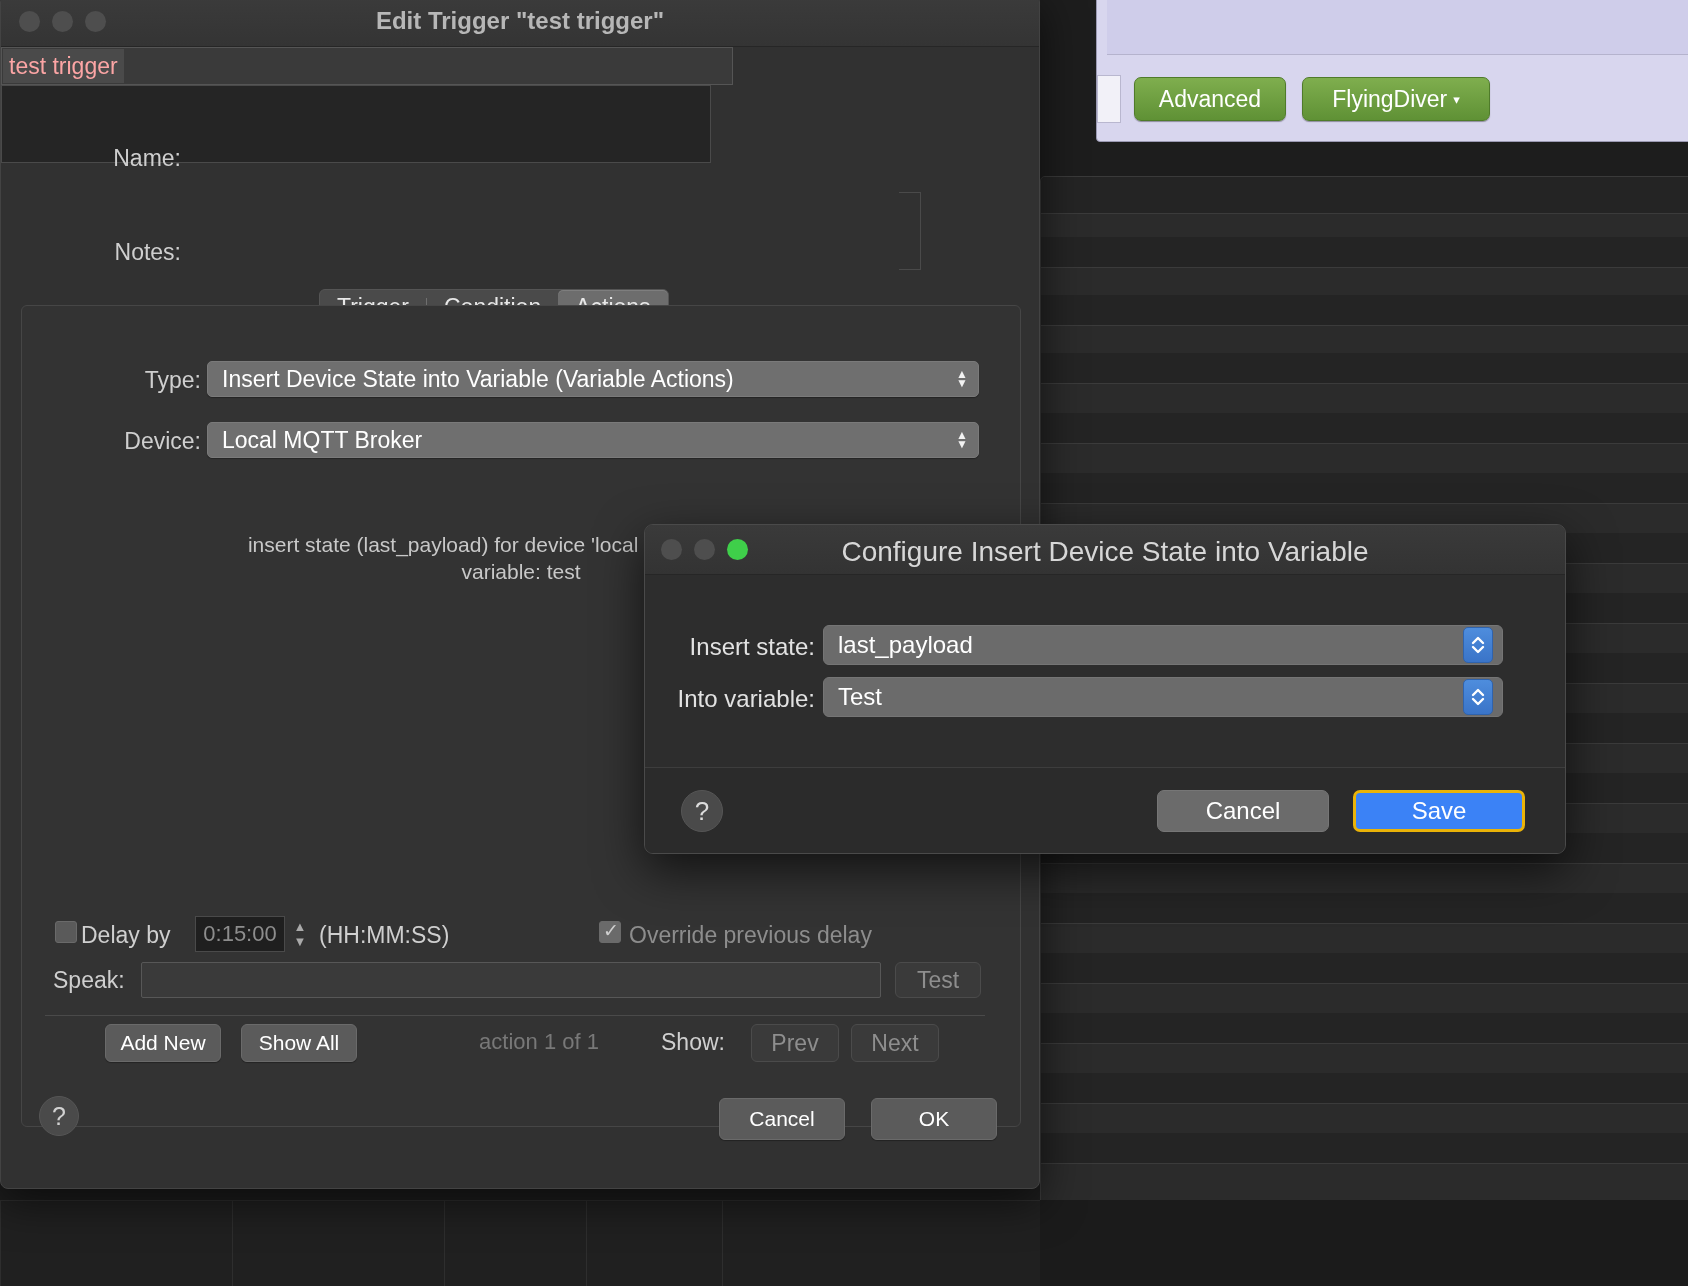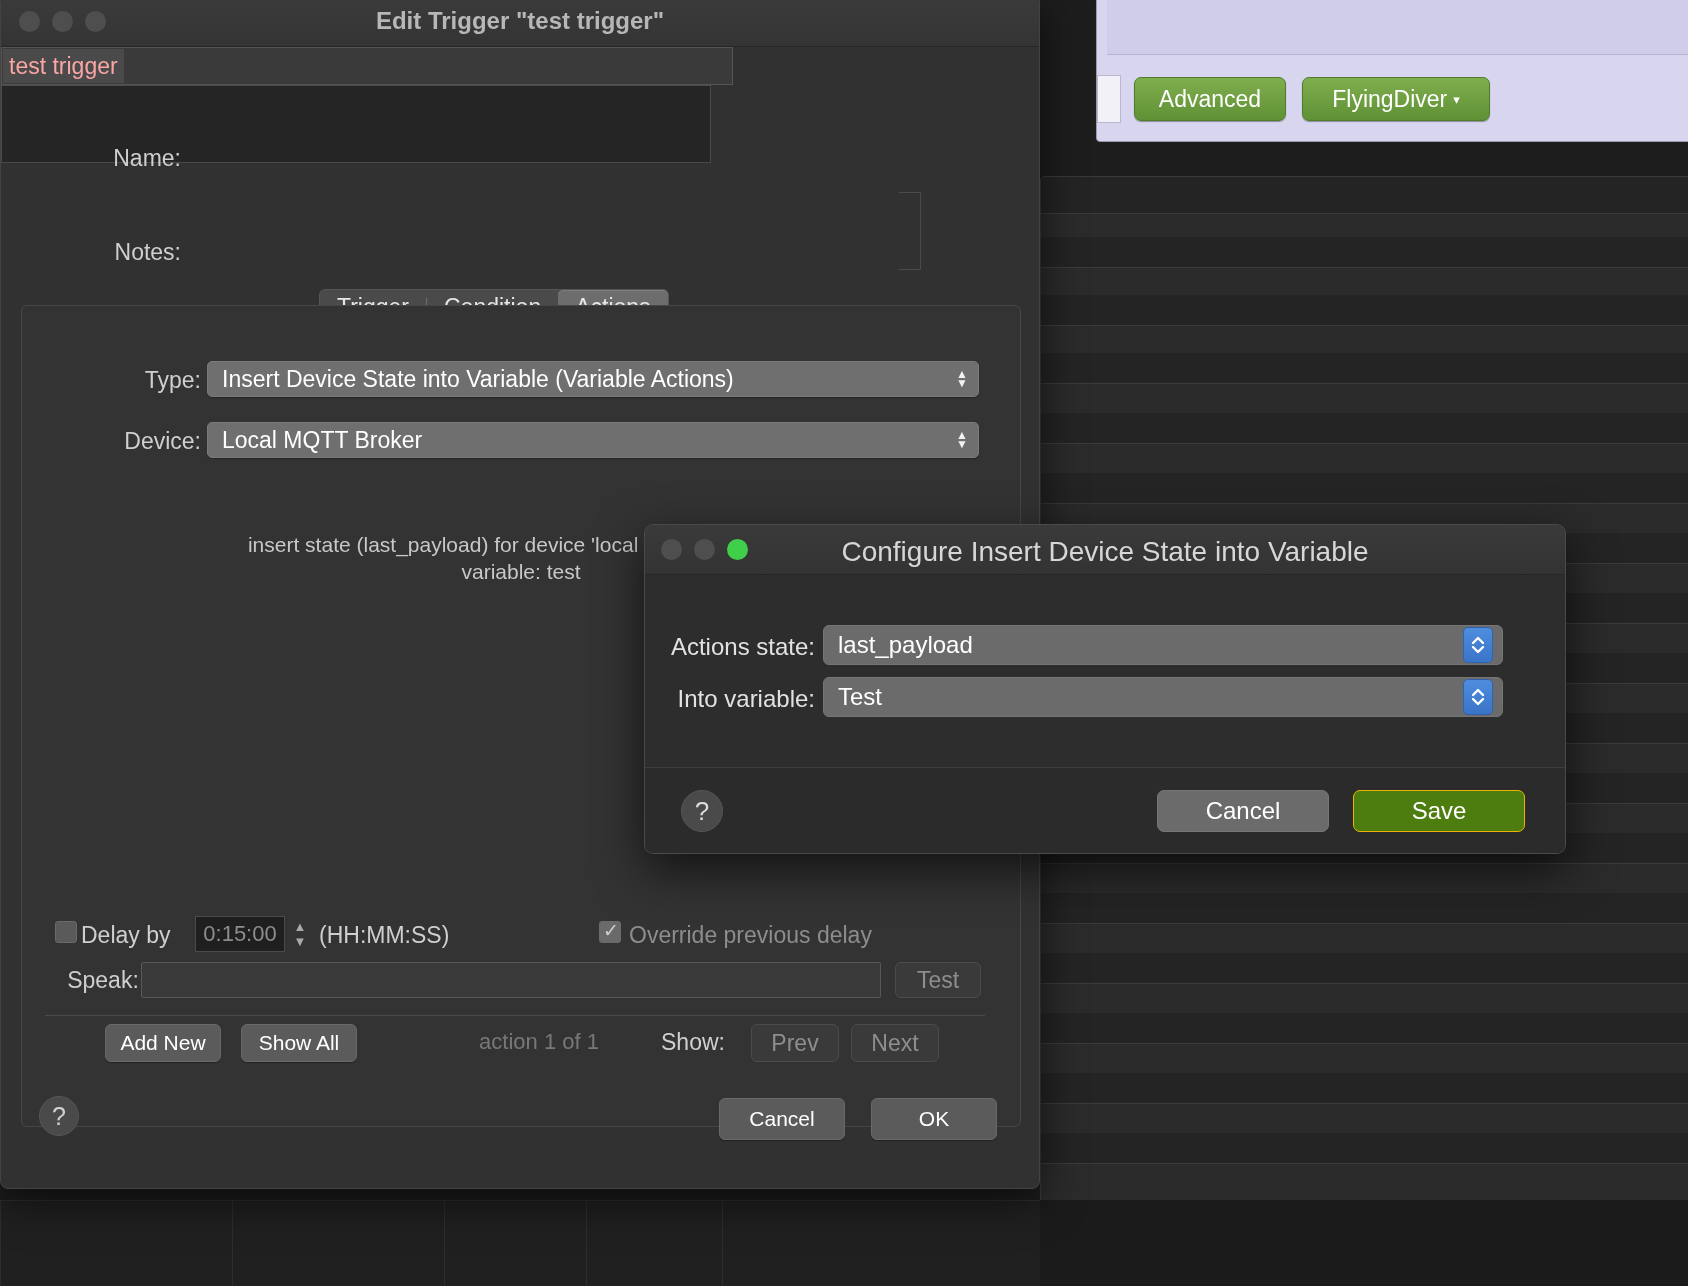--- a/index.html
+++ b/index.html
@@ -245,21 +245,21 @@
     border-radius: 5px; border: 1px solid #2f63ad;
     display: flex; flex-direction: column; align-items: center; justify-content: center;
     color: #ffffff; font-size: 13px; line-height: 14px;
   }
   .sbtn {
     position: absolute; height: 42px; border-radius: 7px;
     display: flex; align-items: center; justify-content: center;
     font-size: 24px; color: #ffffff;
   }
   .sbtn.grey { background: #6b6b6b; border: 1px solid #767676; }
-  .sbtn.blue { background: #4d7c0f; border: 1px solid #eab308; justify-content: center; }
+  .sbtn.blue { background: #3b82f6; border: 3px solid #eab308; justify-content: center; }
   .sheet-help {
     position: absolute; width: 42px; height: 42px; border-radius: 50%;
     background: #4a4a4a; border: 1px solid #565656;
     color: #dcdcdc; font-size: 26px;
     display: flex; align-items: center; justify-content: center;
   }
 </style>
 </head>
 <body>
 
@@ -381,21 +381,21 @@
       <div class="label" style="left:80px;top:875px;width:120px;text-align:left;">Delay by</div>
       <div class="timefield" style="left:194px;top:869px;width:90px;height:36px;">
         <span>0:15:00</span>
       </div>
       <div class="stepper" style="left:290px;top:869px;">▲<br>▼</div>
       <div class="label" style="left:318px;top:875px;width:180px;text-align:left;">(HH:MM:SS)</div>
 
       <div class="chk checked" style="left:598px;top:874px;"></div>
       <div class="label" style="left:628px;top:875px;width:300px;text-align:left;color:#8d8d8d;">Override previous delay</div>
 
-      <div class="label" style="left:52px;top:920px;width:100px;text-align:center;">Speak:</div>
+      <div class="label" style="left:52px;top:920px;width:100px;text-align:left;">Speak:</div>
       <div class="speak-field" style="left:140px;top:915px;width:740px;height:36px;"></div>
       <div class="btn dim" style="left:894px;top:915px;width:86px;height:36px;">
         <span>Test</span>
       </div>
 
       <div class="hr" style="left:44px;top:968px;width:940px;"></div>
 
       <div class="btn small" style="left:104px;top:977px;width:116px;height:38px;">
         <span>Add New</span>
       </div>
@@ -428,21 +428,21 @@
     <div class="sheet-title">
       <div class="sheet-traffic">
         <div class="tl"></div>
         <div class="tl"></div>
         <div class="tl green"></div>
       </div>
       <div class="t">Configure Insert Device State into Variable</div>
     </div>
 
     <div class="sheet-body">
-      <div class="sheet-label" style="left:10px;top:58px;width:160px;">Actions state:</div>
+      <div class="sheet-label" style="left:10px;top:58px;width:160px;">Insert state:</div>
       <div class="sheet-combo" style="left:178px;top:50px;width:680px;">
         <span>last_payload</span>
       </div>
       <div class="bluestep" style="left:818px;top:52px;">
         <svg width="16" height="22" viewBox="0 0 16 22">
           <path d="M3 9 L8 4 L13 9" stroke="#fff" stroke-width="2.4" fill="none" stroke-linecap="round" stroke-linejoin="round"></path>
           <path d="M3 13 L8 18 L13 13" stroke="#fff" stroke-width="2.4" fill="none" stroke-linecap="round" stroke-linejoin="round"></path>
         </svg>
       </div>
 

